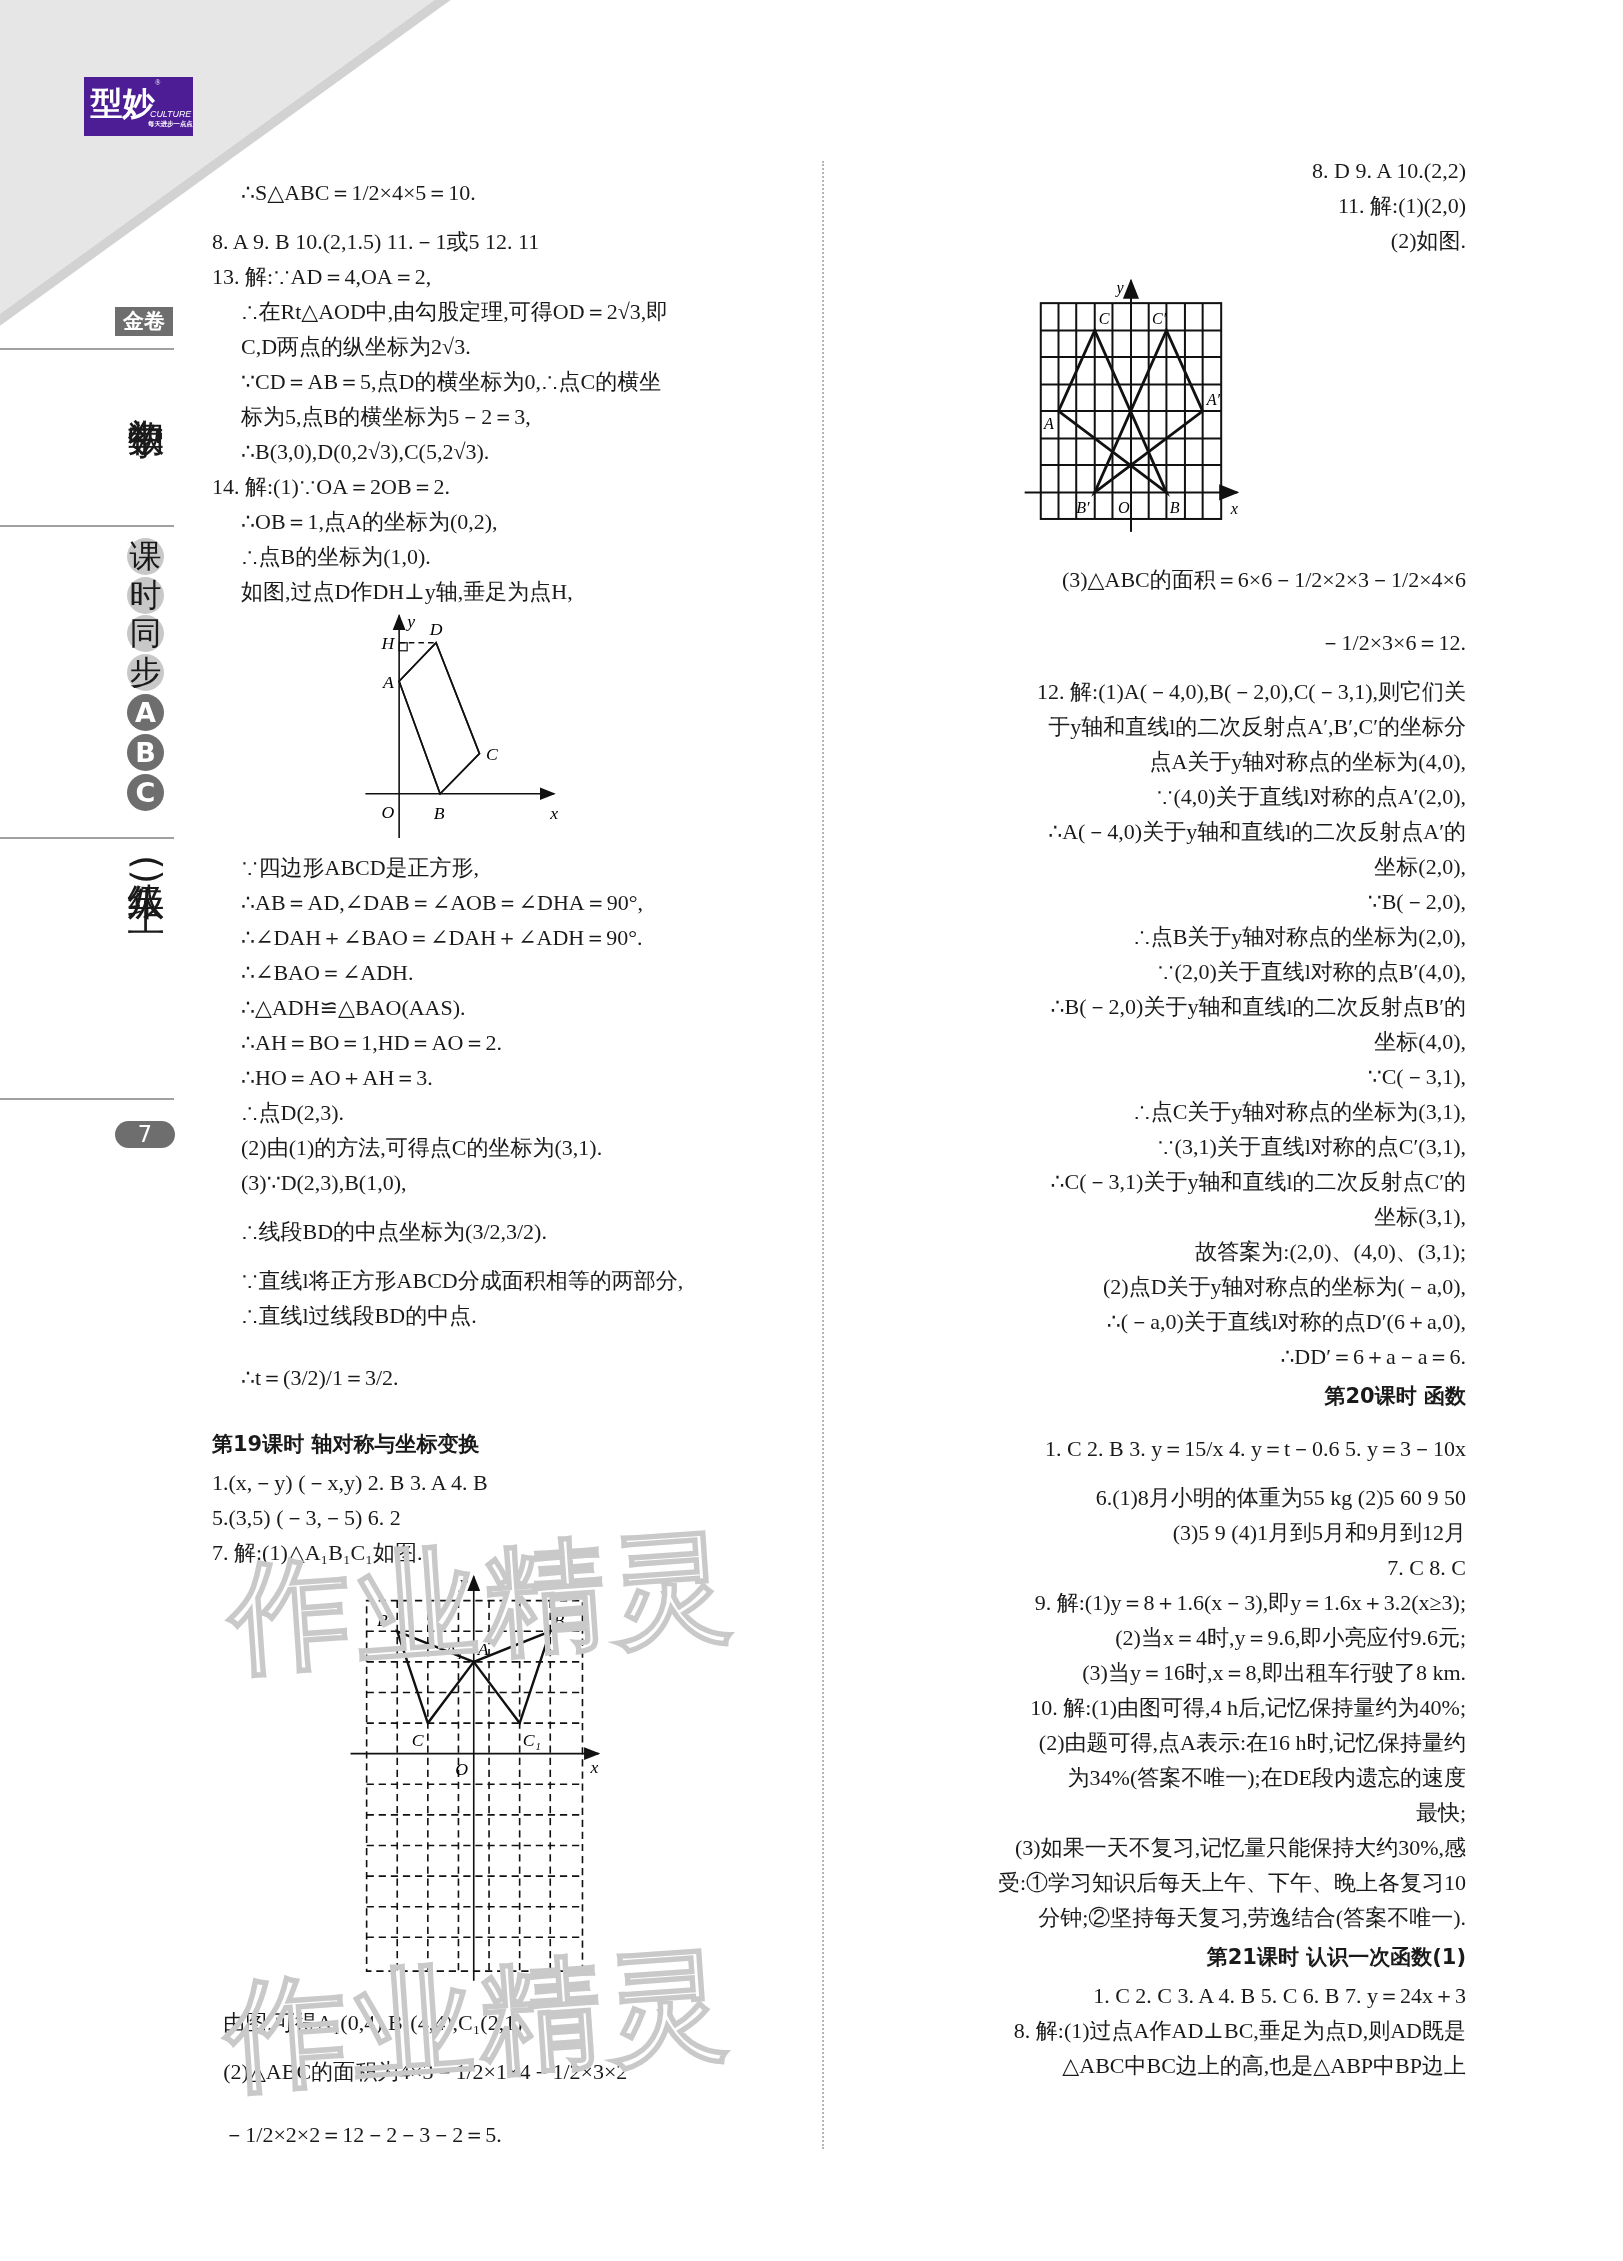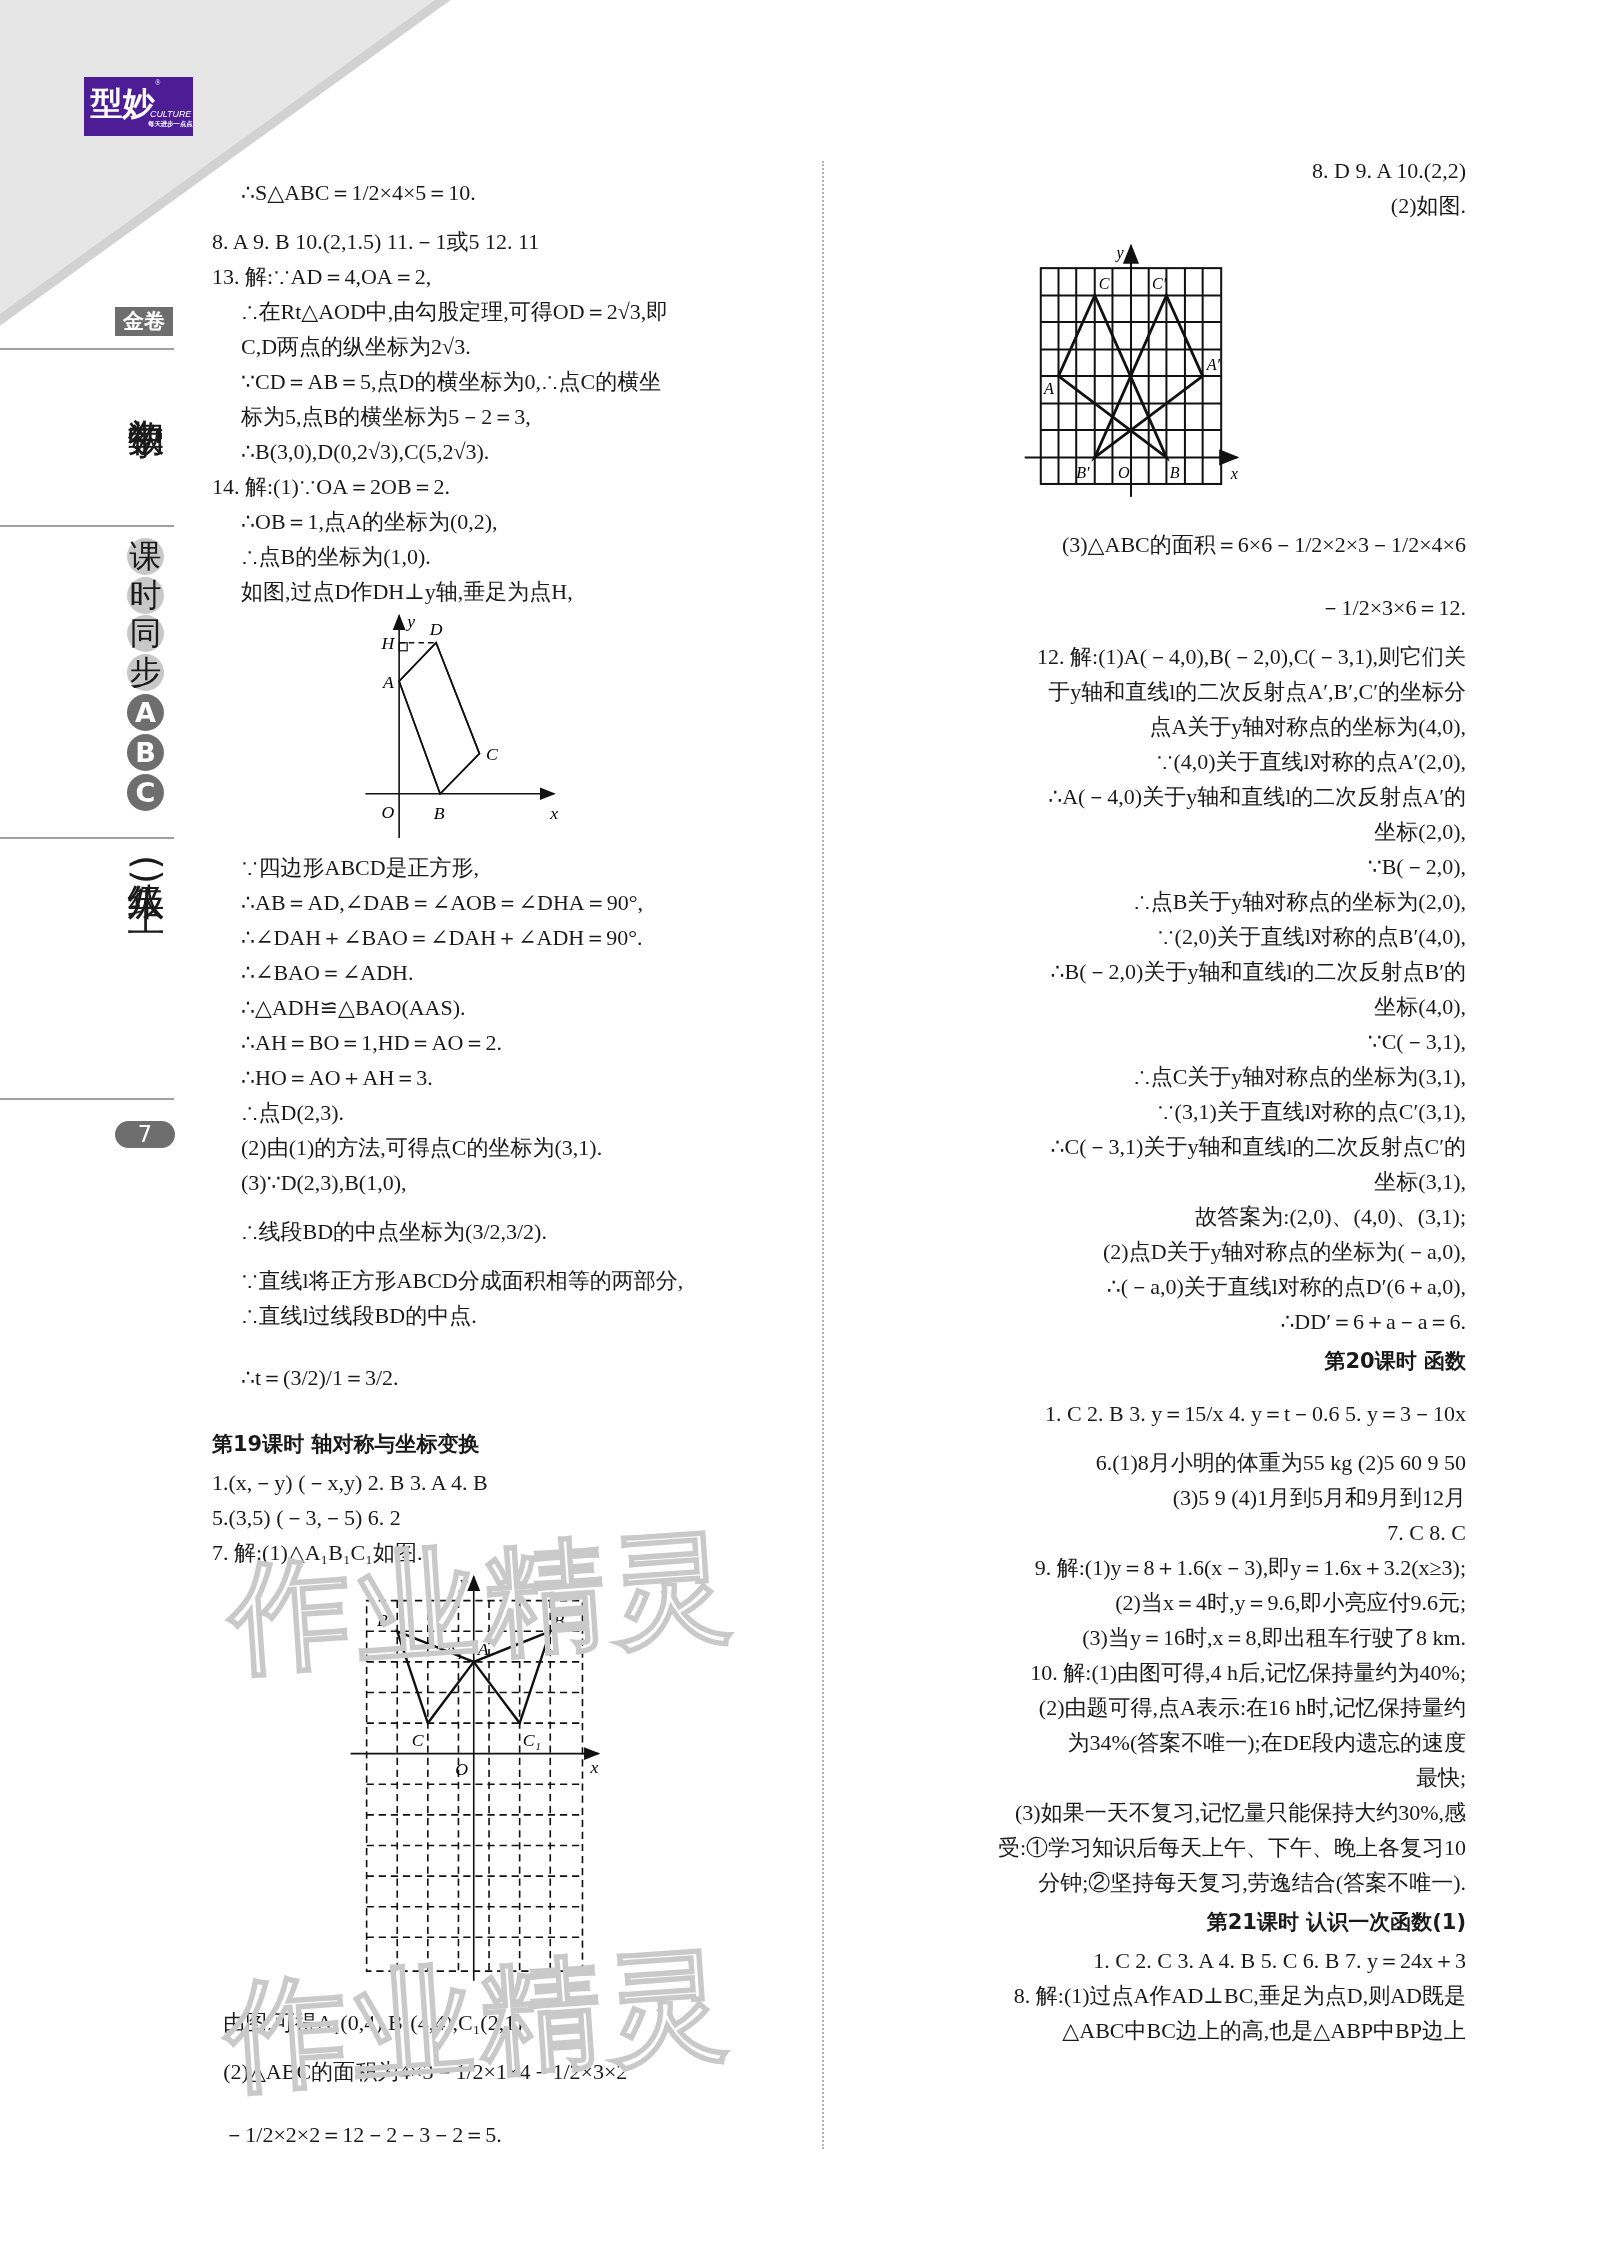--- a/index.html
+++ b/index.html
@@ -209,20 +209,21 @@
     </svg>
   </div>
 
   <div class="line ind2" style="padding-left:11.3px">由图,可得A₁(0,4),B₁(4,4),C₁(2,1).</div>
   <div class="line ind2 tall" style="padding-left:11.3px">(2)△ABC的面积为4×3－1/2×1×4－1/2×3×2</div>
   <div class="line ind2 tall" style="padding-left:11.3px">－1/2×2×2＝12－2－3－2＝5.</div>
 </div>
 
 <div class="col right">
   <div class="line">8. D   9. A   10.(2,2)</div>
+  <div class="line">11. 解:(1)(2,0)</div>
   <div class="line ind">(2)如图.</div>
 
   <div class="figure" style="height:290px;">
     <svg width="604" height="290" viewBox="0 0 750 360" style="font-size:27px">
       <defs>
           <marker id="ar3" markerWidth="10" markerHeight="10" refX="9" refY="5" orient="auto">
             <path d="M0,1 L10,5 L0,9 Z" fill="#111"></path>
           </marker>
         </defs>
       <g stroke="#111" stroke-width="2.5" fill="none">

